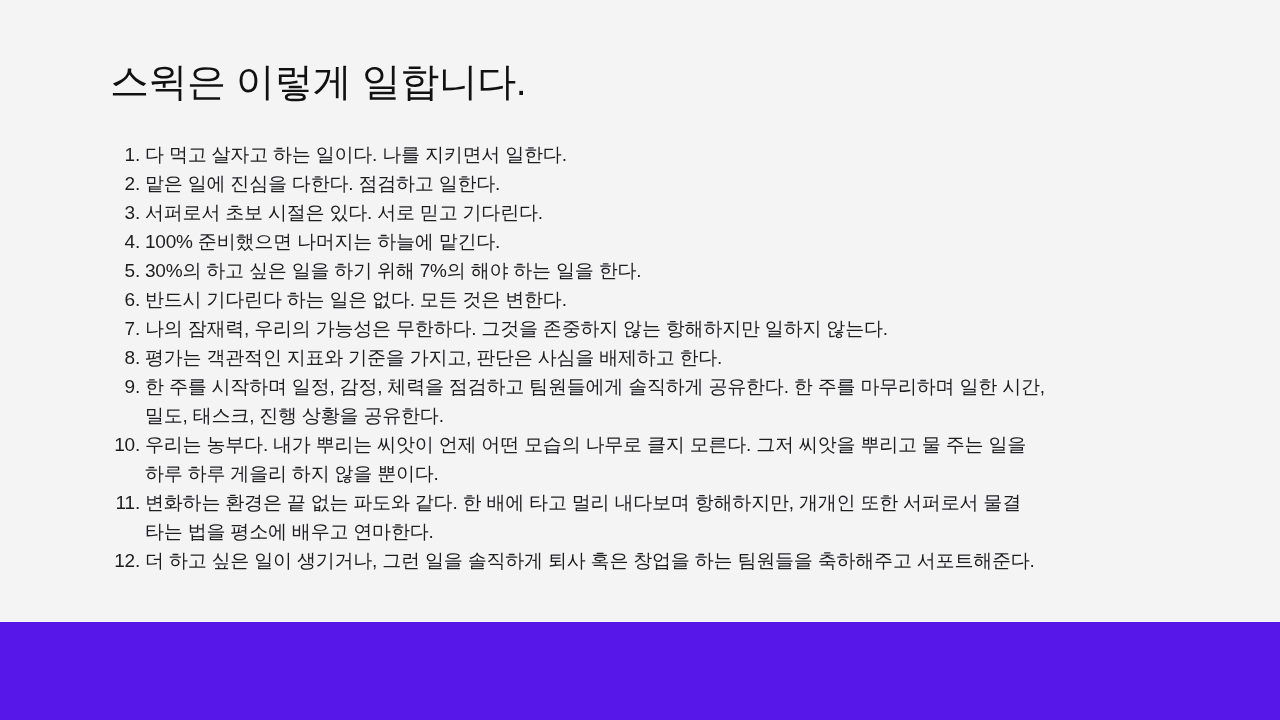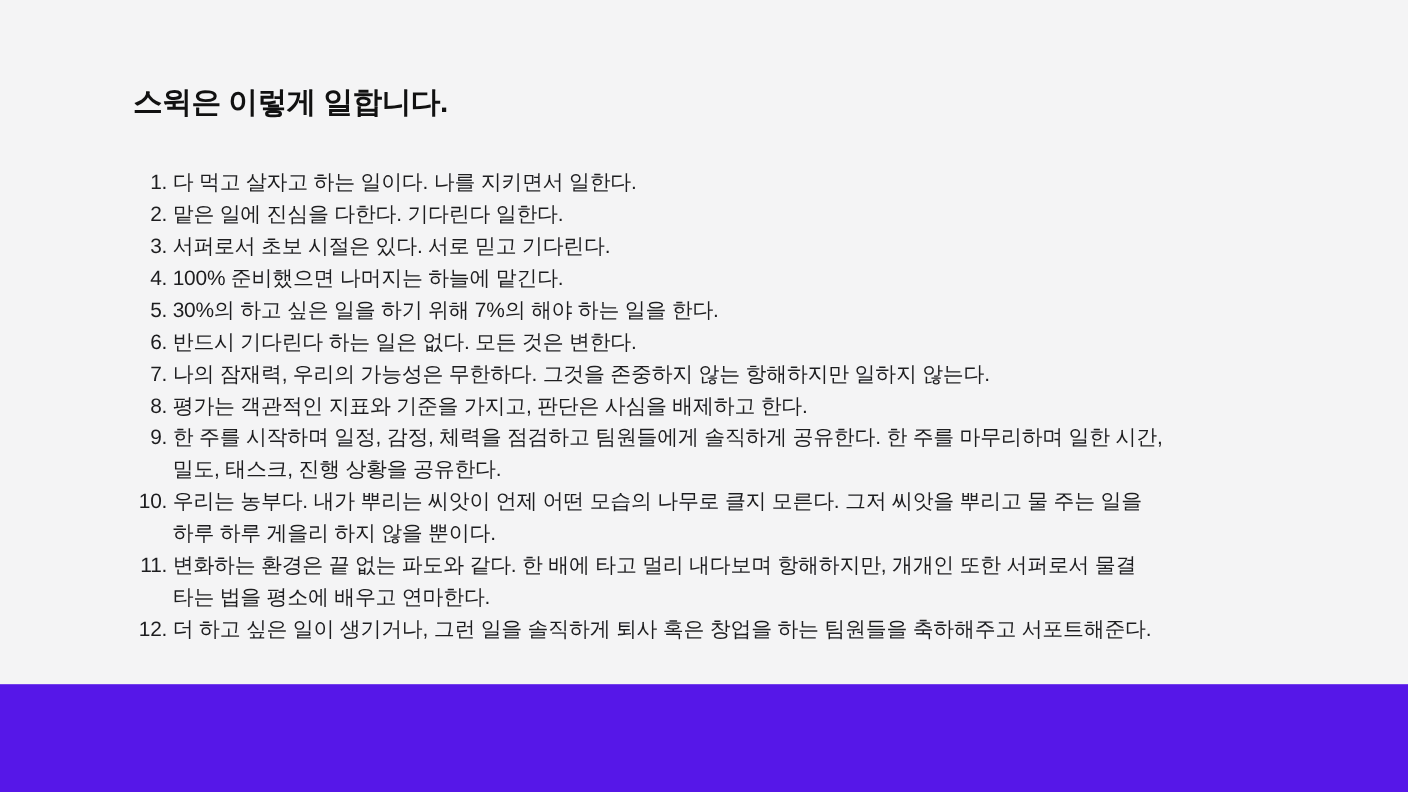--- a/index.html
+++ b/index.html
@@ -19,33 +19,33 @@
   .slide {
     position: relative;
     width: 1280px;
     height: 720px;
     background: var(--bg);
   }
   .slide-title {
     position: absolute;
     left: 110px;
     top: 64px;
-    margin: 11px;
-    font-size: 27px;
+    margin: 0;
+    font-size: 39px;
     line-height: 36px;
-    font-weight: 700;
+    font-weight: 400;
     letter-spacing: -0.5px;
     color: #111111;
   }
   .principles-list {
     position: absolute;
     left: 109px;
     top: 140px;
     width: 1020px;
-    margin: 12px;
+    margin: 0;
     padding: 0;
     list-style: none;
     counter-reset: item;
     font-size: 19px;
     line-height: 29px;
     color: var(--text);
     letter-spacing: -0.2px;
   }
   .principles-list li {
     counter-increment: item;
@@ -72,21 +72,21 @@
   }
 </style>
 </head>
 <body>
 
 <div class="slide">
   <h1 class="slide-title">스윅은 이렇게 일합니다.</h1>
 
   <ol class="principles-list">
     <li>다 먹고 살자고 하는 일이다. 나를 지키면서 일한다.</li>
-    <li>맡은 일에 진심을 다한다. 기다린다 일한다.</li>
+    <li>맡은 일에 진심을 다한다. 점검하고 일한다.</li>
     <li>서퍼로서 초보 시절은 있다. 서로 믿고 기다린다.</li>
     <li>100% 준비했으면 나머지는 하늘에 맡긴다.</li>
     <li>30%의 하고 싶은 일을 하기 위해 7%의 해야 하는 일을 한다.</li>
     <li>반드시 기다린다 하는 일은 없다. 모든 것은 변한다.</li>
     <li>나의 잠재력, 우리의 가능성은 무한하다. 그것을 존중하지 않는 항해하지만 일하지 않는다.</li>
     <li>평가는 객관적인 지표와 기준을 가지고, 판단은 사심을 배제하고 한다.</li>
     <li>한 주를 시작하며 일정, 감정, 체력을 점검하고 팀원들에게 솔직하게 공유한다. 한 주를 마무리하며 일한 시간,
 밀도, 태스크, 진행 상황을 공유한다.</li>
     <li>우리는 농부다. 내가 뿌리는 씨앗이 언제 어떤 모습의 나무로 클지 모른다. 그저 씨앗을 뿌리고 물 주는 일을
 하루 하루 게을리 하지 않을 뿐이다.</li>

